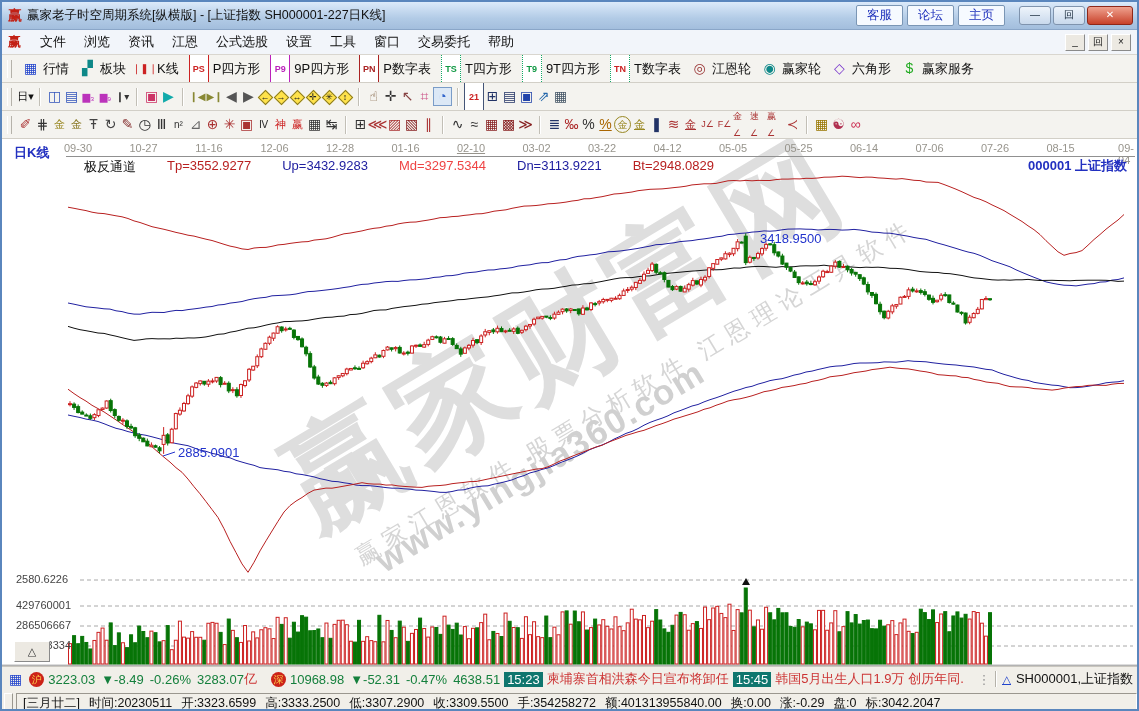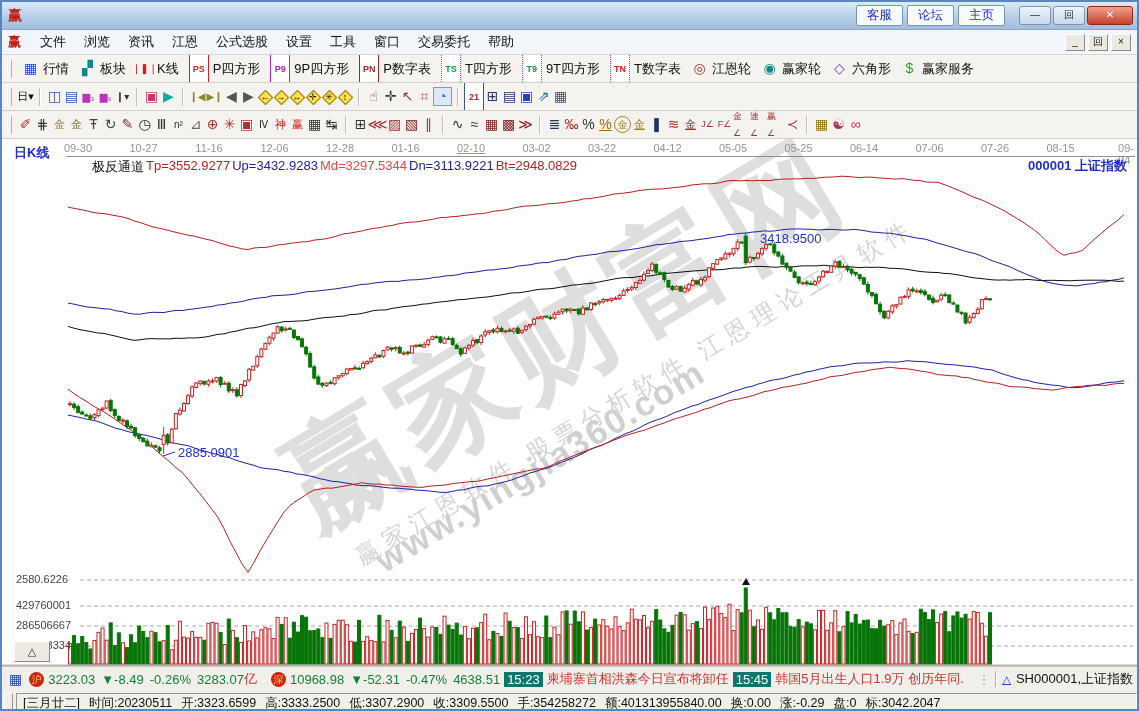--- a/index.html
+++ b/index.html
@@ -38,21 +38,21 @@
   .chart{position:relative;height:527px;background:#fff;overflow:hidden;}
   .wm{position:absolute;white-space:nowrap;pointer-events:none;z-index:1;font-weight:bold;}
   .wm.main{left:563px;top:196px;font-size:118px;color:#dedede;transform:translate(-50%,-50%) rotate(-31deg);letter-spacing:8px;}
   .wm.sub{left:633px;top:253px;font-size:24px;color:#d5d5d5;transform:translate(-50%,-50%) rotate(-31deg);letter-spacing:7px;font-weight:normal;}
   .wm.url{left:538px;top:327px;font-size:35px;color:#d0d0d0;transform:translate(-50%,-50%) rotate(-31deg);letter-spacing:2px;}
   .wm.qq{left:690px;top:357px;font-size:30px;color:#dbc9c9;transform:translate(-50%,-50%);}
   #chart-svg{position:absolute;left:0;top:0;z-index:2;}
   .ch-label{position:absolute;z-index:3;font-size:11px;color:#444;}
   .panel-label{left:12px;top:5px;font-size:13px;font-weight:bold;color:#2230c0;}
   .date-label{position:absolute;top:3px;transform:translateX(-50%);font-size:11px;color:#97948c;z-index:3;}
-  .legend{position:absolute;left:90px;top:19px;z-index:3;font-size:13px;display:flex;gap:2px;white-space:nowrap;}
+  .legend{position:absolute;left:82px;top:19px;z-index:3;font-size:13px;display:flex;gap:31px;white-space:nowrap;}
   .symbol-label{position:absolute;right:10px;top:18px;z-index:3;font-size:13px;font-weight:bold;color:#2230c0;}
   .expand-btn{position:absolute;left:12px;top:502px;width:34px;height:19px;z-index:3;background:#ece9e2;border:1px solid;border-color:#fff #8a8a8a #8a8a8a #fff;font-size:11px;text-align:center;line-height:18px;color:#333;}
   
   .statusbar{height:24px;background:#f1efe9;border-top:1px solid #c9c6be;display:flex;align-items:center;font-size:13px;padding:0 4px;white-space:nowrap;overflow:hidden;}
   .sb-grid{color:#2244cc;font-size:14px;margin:0 3px;}
   .sb-circ{display:inline-block;width:15px;height:15px;border-radius:50%;background:#cc2218;color:#ffd24a;font-size:10px;line-height:15px;text-align:center;margin:0 4px;}
   .green{color:#15803d;}
   .red{color:#cc3333;}
   .time-badge{background:#0f766e;color:#fff;padding:0 3px;margin:0 4px;font-size:13px;}
   .sb-right{margin-left:auto;display:flex;align-items:center;gap:5px;color:#111;}
@@ -63,20 +63,21 @@
   .bb-grip{width:7px;height:18px;border:1px solid;border-color:#fff #9a978f #9a978f #fff;margin:0 3px 0 2px;}
   .bb-panel{flex:1;height:18px;border:1px solid;border-color:#9a978f #fff #fff #9a978f;display:flex;align-items:center;padding:0 6px;gap:9px;white-space:nowrap;overflow:hidden;}
 </style>
 </head>
 <body>
 
 <div class="win">
 
   <div class="titlebar">
     <span class="app-icon">赢</span>
+    <span class="title-text">赢家老子时空周期系统[纵横版] - [上证指数  SH000001-227日K线]</span>
     <span class="tb-links" id="tb-links">
         <span class="tb-link">客服</span>
         <span class="tb-link">论坛</span>
         <span class="tb-link">主页</span>
       </span>
     <span class="winbtns">
       <span class="winbtn">—</span>
       <span class="winbtn">回</span>
       <span class="winbtn close">✕</span>
     </span>

